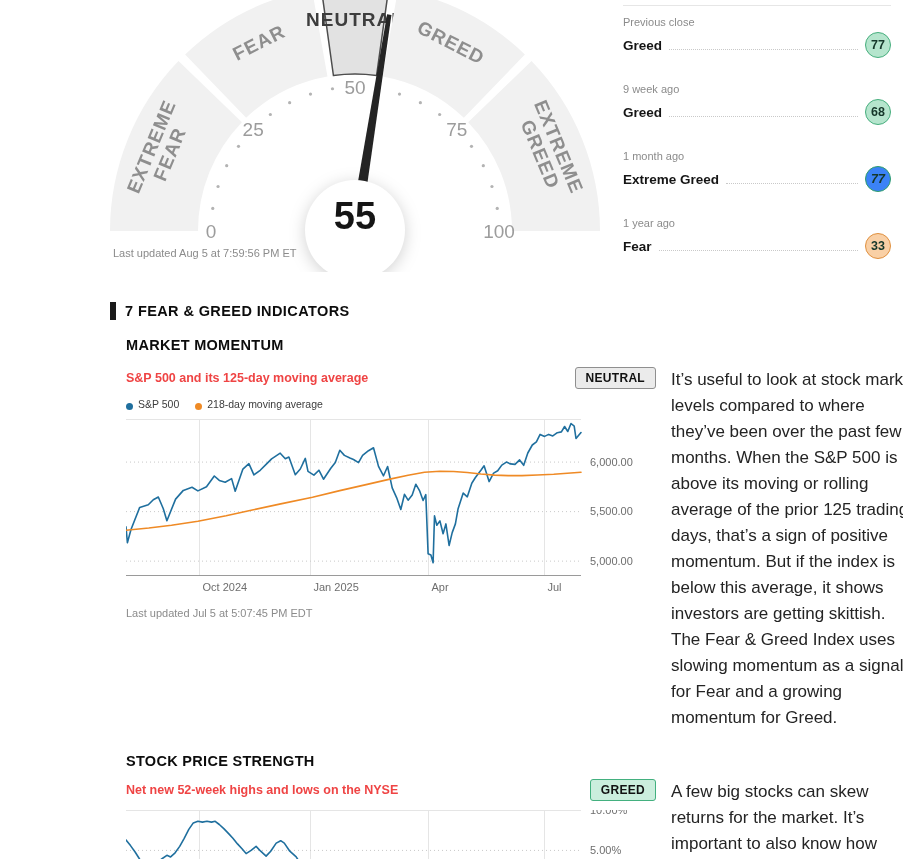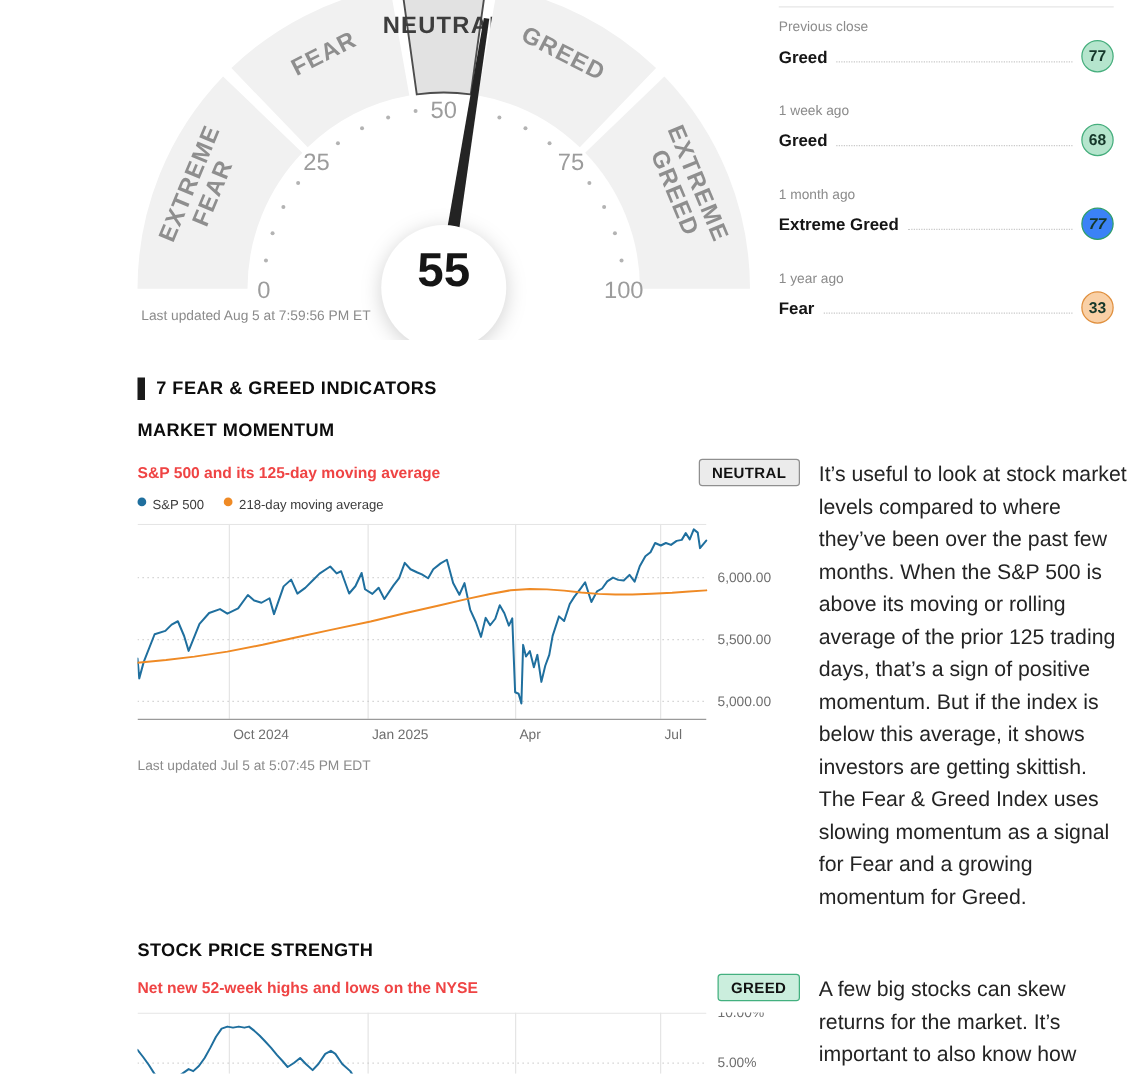--- a/index.html
+++ b/index.html
@@ -21,38 +21,38 @@
   .h-circle { width:26px; height:26px; border-radius:50%; border:1.5px solid;
               display:flex; align-items:center; justify-content:center;
               font-size:12.5px; font-weight:bold; color:#173; color:#15372a; flex:0 0 auto; }
 
   
   .content { padding-left:110px; }
   .sec-header { display:flex; align-items:center; margin-top:30px; }
   .sec-bar { width:6px; height:18px; background:#1a1a1a; margin-right:9px; }
   .sec-title { font-size:14.5px; font-weight:bold; letter-spacing:.4px; color:#0c0c0c; }
 
-  .indicator { display:grid; grid-template-columns:530px 248px; gap:0 15px; }
+  .indicator { display:grid; grid-template-columns:530px 248px; gap:0 15px;margin-left:16px; }
   .ind-1 { margin-top:17px; }
   .ind-2 { margin-top:22px; }
   .ind-heading { grid-column:1/2; font-size:14.5px; font-weight:bold; letter-spacing:.3px; margin:0; color:#0c0c0c; }
   .ind-body { grid-column:1/2; grid-row:2; }
   .ind-desc { grid-column:2/3; grid-row:2; font-size:17px; line-height:1.53; color:#242424; }
   .ind-1 .ind-body { margin-top:14px; } .ind-1 .ind-desc { padding-top:14px; }
   .ind-2 .ind-body { margin-top:10px; } .ind-2 .ind-desc { padding-top:10px; }
 
   .chart-head { display:flex; justify-content:space-between; align-items:flex-start; }
   .chart-title { font-size:12.5px; font-weight:bold; color:#ef4444; padding-top:4px; }
   .badge { font-size:12px; font-weight:bold; letter-spacing:.3px; padding:3px 10px;
            border-radius:3px; color:#111; }
   .badge-neutral { background:#ebebeb; border:1.5px solid #8f8f8f; }
   .badge-greed { background:#cbeedd; border:1.5px solid #43b07f; }
 
   .legend { display:flex; gap:16px; margin-top:9px; font-size:10.5px; color:#3c3c3c; align-items:center; }
-  .legend-item { display:flex; align-items:flex-start; gap:5px; }
+  .legend-item { display:flex; align-items:flex-end; gap:5px; }
   .legend-dot { width:7px; height:7px; border-radius:50%; }
 
   .chart-svg { display:block; margin-top:9px; }
   .chart-updated { font-size:11px; color:#8b8b8b; margin-top:6px; }
 </style>
 </head>
 <body>
 
 <div class="page">
 
@@ -100,21 +100,21 @@
     <div class="history" id="history-panel">
         <div class="h-row">
           <div class="h-period">Previous close</div>
           <div class="h-main">
             <span class="h-label">Greed</span>
             <div class="h-leader"></div>
             <div class="h-circle" style="background: rgb(181, 229, 205); border-color: rgb(70, 174, 125);">77</div>
           </div>
         </div>
         <div class="h-row">
-          <div class="h-period">1 week ago</div>
+          <div class="h-period">9 week ago</div>
           <div class="h-main">
             <span class="h-label">Greed</span>
             <div class="h-leader"></div>
             <div class="h-circle" style="background: rgb(181, 229, 205); border-color: rgb(70, 174, 125);">68</div>
           </div>
         </div>
         <div class="h-row">
           <div class="h-period">1 month ago</div>
           <div class="h-main">
             <span class="h-label">Extreme Greed</span>

